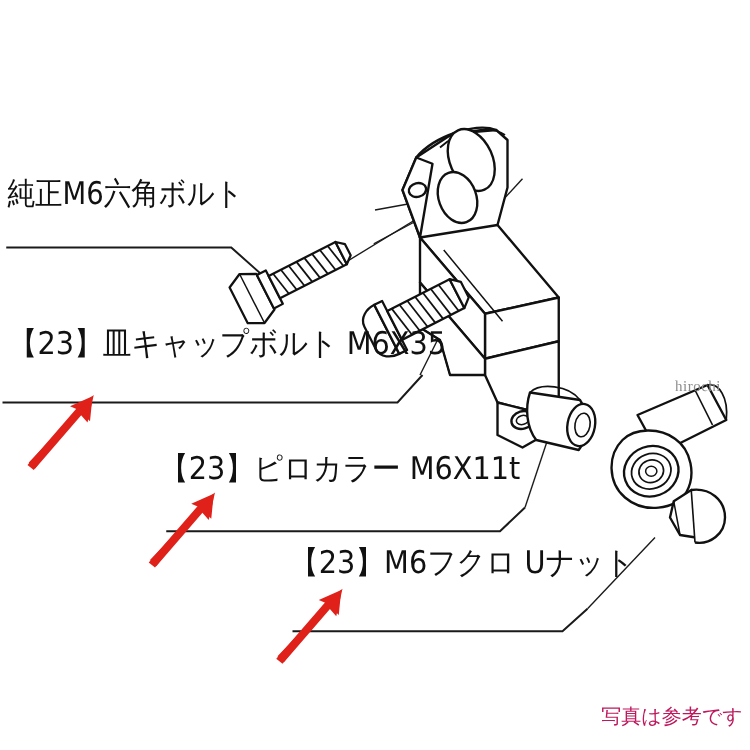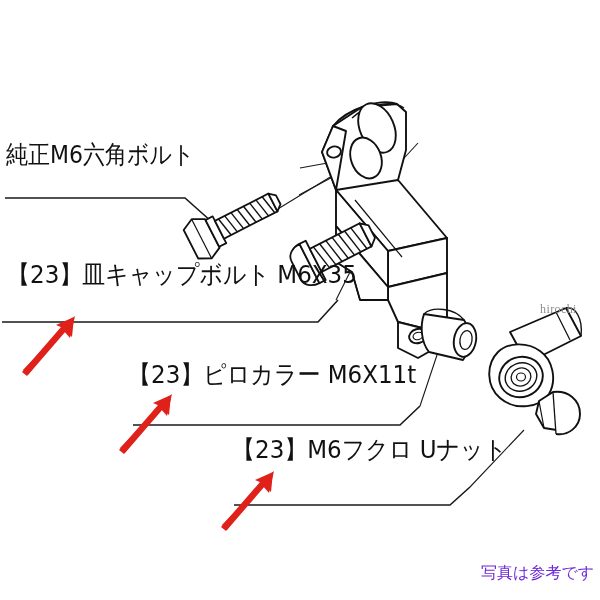--- a/index.html
+++ b/index.html
@@ -59,21 +59,21 @@
     left: 232px;
     top: 437px;
     font-size: 25px;
     transform: scaleX(0.92);
     transform-origin: left top;
   }
   #lbl-ref {
     left: 481px;
     top: 565px;
     font-size: 16px;
-    color: #6d28d9;
+    color: #be185d;
   }
   #watermark {
     position: absolute;
     left: 540px;
     top: 302px;
     font-size: 12px;
     color: #8d8d8d;
     font-family: Liberation Serif, serif;
     letter-spacing: 0.4px;
   }

